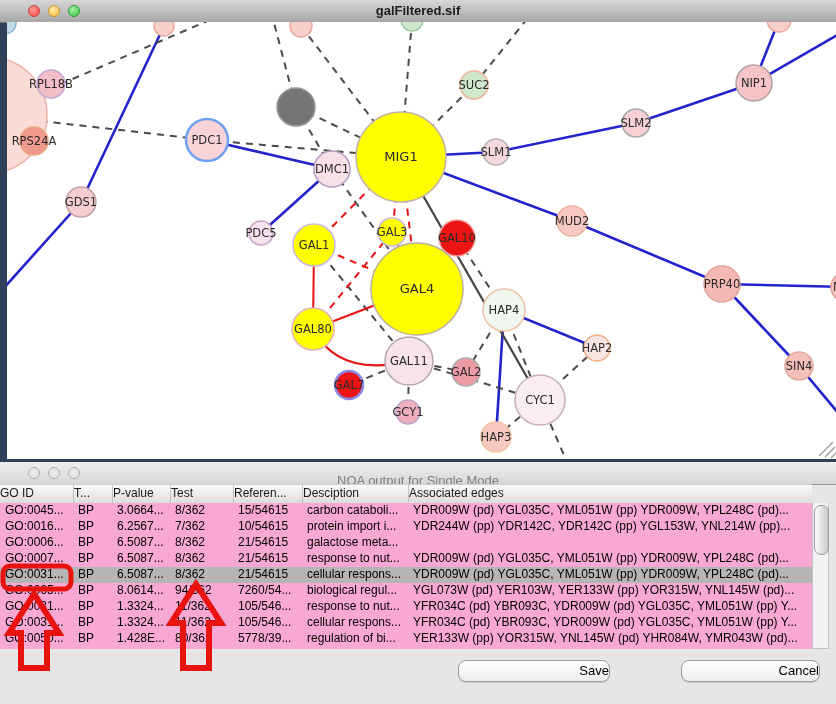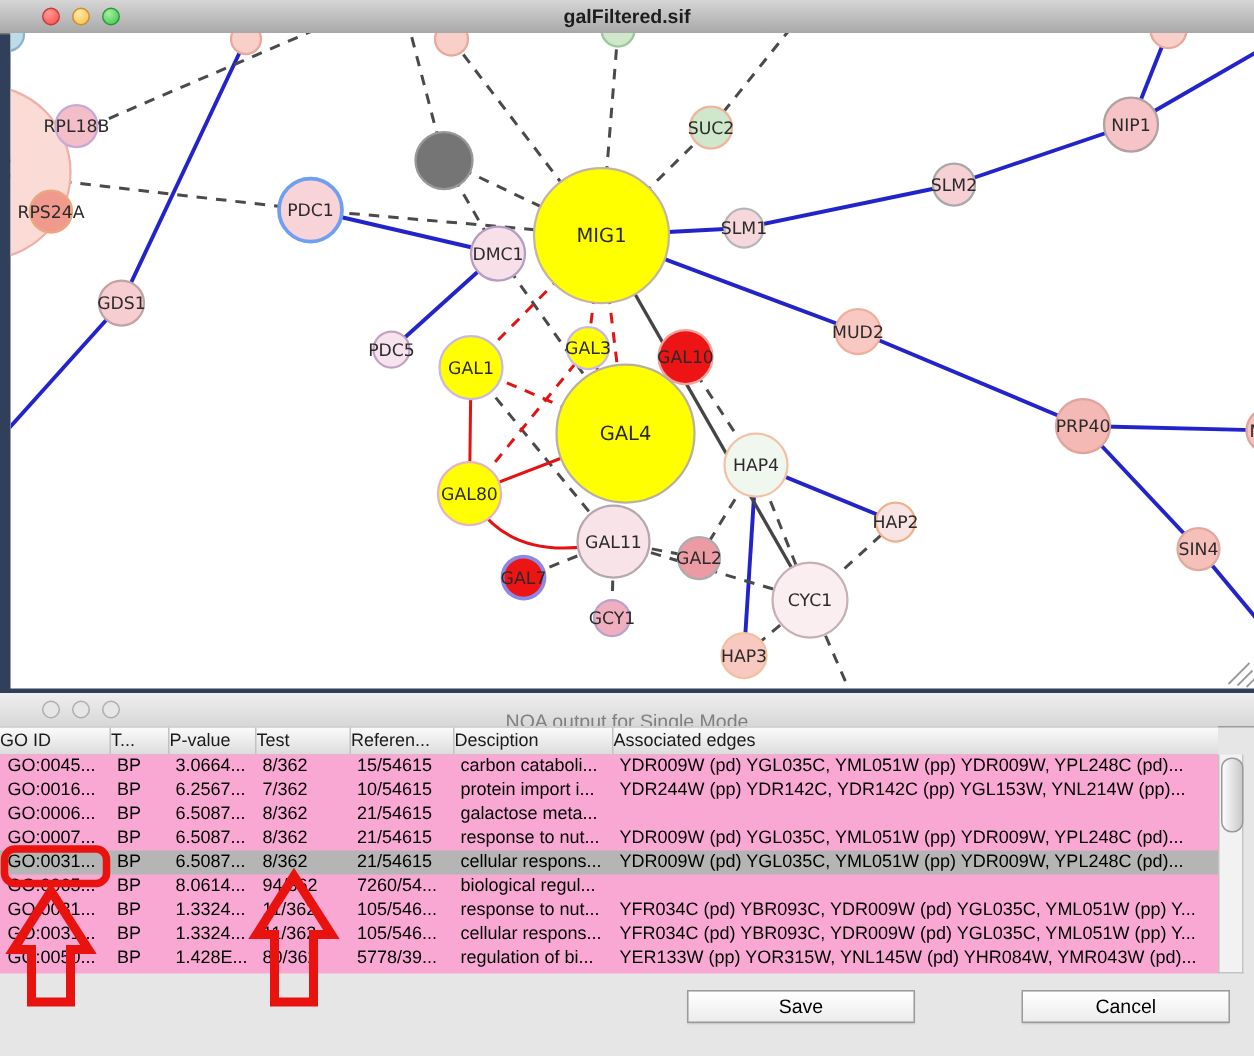--- a/index.html
+++ b/index.html
@@ -40,22 +40,22 @@
       padding-left:5px;overflow:hidden;white-space:nowrap;}
   .c0{width:73px;}.c1{width:39px;}.c2{width:58px;}.c3{width:63px;}.c4{width:69px;}
   .c5{width:106px;}.c6{width:404px;}
 
   .vscroll{position:absolute;left:812px;top:41px;width:17px;height:146px;box-sizing:border-box;
       background:#f2f2f2;border:1px solid #c2c2c2;border-top:none;}
   .vthumb{position:absolute;left:1px;top:2px;width:13px;height:48px;border-radius:7px;
       background:linear-gradient(90deg,#fdfdfd,#c9c9c9);border:1px solid #9a9a9a;}
 
   .btn{position:absolute;top:198px;height:22px;box-sizing:border-box;border:1px solid #9b9b9b;
-      border-radius:0;background:linear-gradient(#ffffff,#ececec);font-size:13px;color:#000;
-      text-align:center;line-height:20px;box-shadow:0 1px 1px rgba(0,0,0,0.12);cursor:default;}
+      border-radius:8px;background:linear-gradient(#ffffff,#ececec);font-size:13px;color:#000;
+      text-align:right;line-height:20px;box-shadow:0 1px 1px rgba(0,0,0,0.12);cursor:default;}
   .btn-save{left:458px;width:152px;}
   .btn-cancel{left:681px;width:139px;}
 
   
   .overlay{position:absolute;left:0;top:0;width:836px;height:704px;pointer-events:none;z-index:50;}
 </style>
 </head>
 <body>
 
 <div class="net-window">
@@ -250,20 +250,21 @@
         <div class="tc c5">cellular respons...</div>
         <div class="tc c6">YDR009W (pd) YGL035C, YML051W (pp) YDR009W, YPL248C (pd)...</div>
       </div>
       <div class="trow">
         <div class="tc c0">GO:0065...</div>
         <div class="tc c1">BP</div>
         <div class="tc c2">8.0614...</div>
         <div class="tc c3">94/362</div>
         <div class="tc c4">7260/54...</div>
         <div class="tc c5">biological regul...</div>
+        <div class="tc c6">YGL073W (pd) YER103W, YER133W (pp) YOR315W, YNL145W (pd)...</div>
       </div>
       <div class="trow">
         <div class="tc c0">GO:0031...</div>
         <div class="tc c1">BP</div>
         <div class="tc c2">1.3324...</div>
         <div class="tc c3">11/362</div>
         <div class="tc c4">105/546...</div>
         <div class="tc c5">response to nut...</div>
         <div class="tc c6">YFR034C (pd) YBR093C, YDR009W (pd) YGL035C, YML051W (pp) Y...</div>
       </div>

